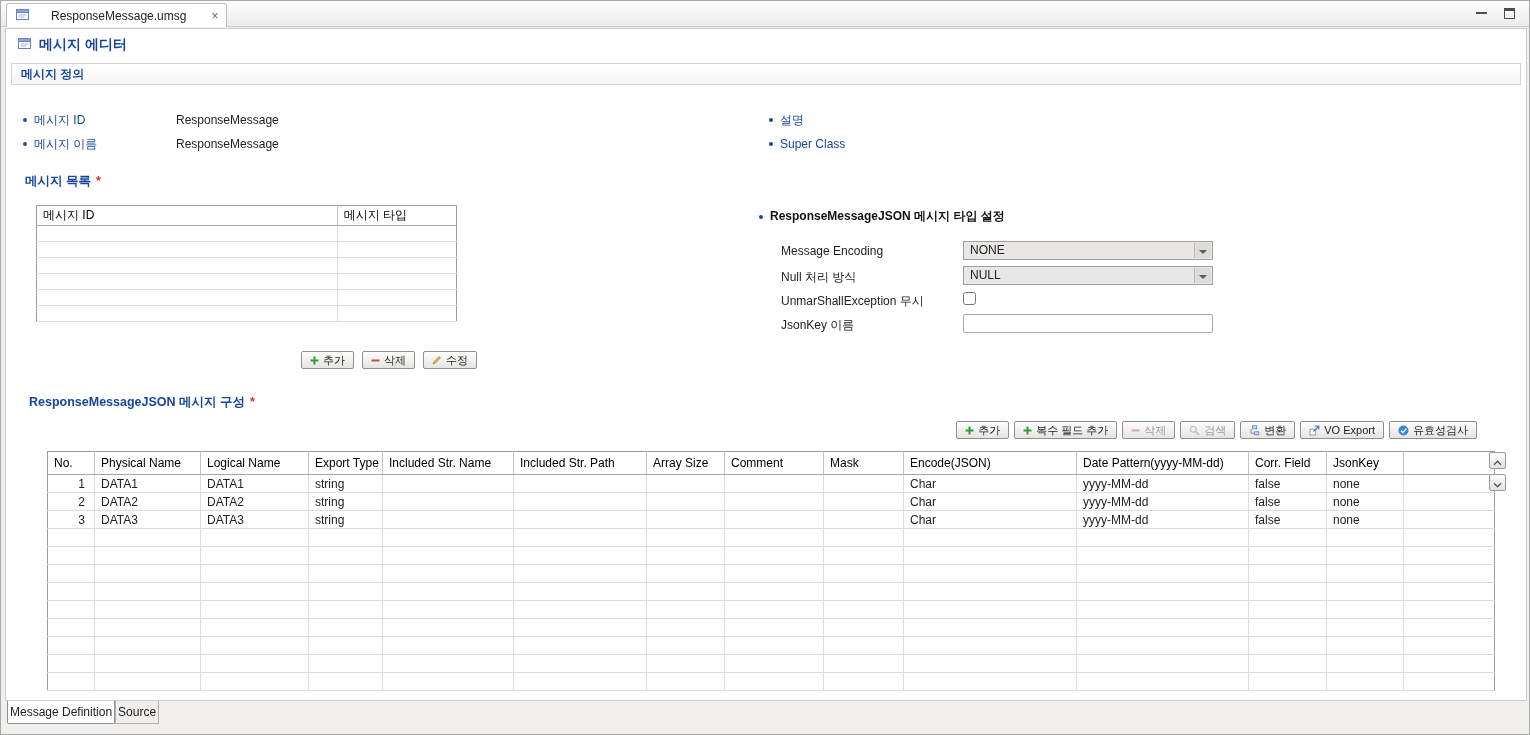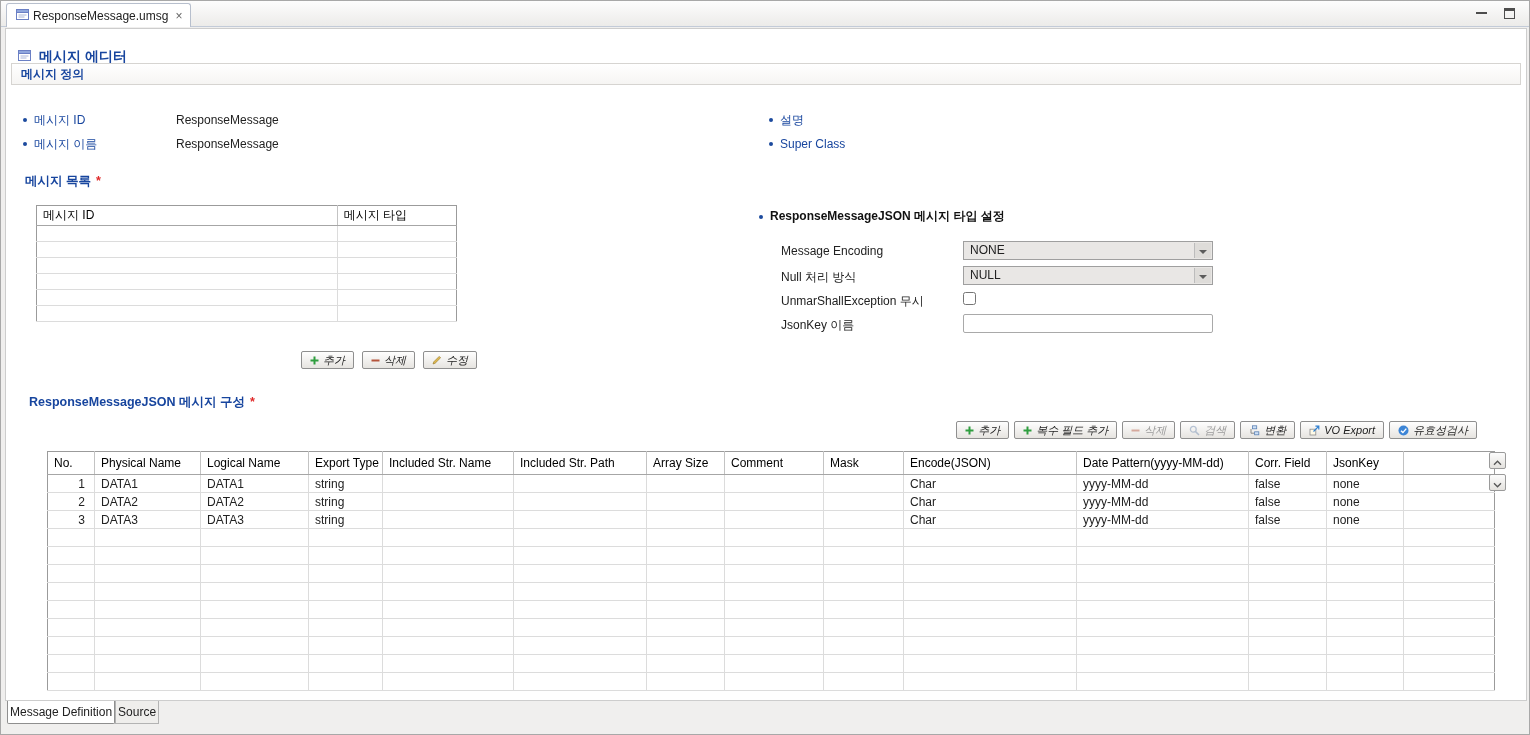--- a/index.html
+++ b/index.html
@@ -6,33 +6,33 @@
   html,body { width:1530px; height:735px; }
   body { font-family:"Liberation Sans","DejaVu Sans",sans-serif; background:#dcdcdc; }
 
   .window { position:relative; width:1530px; height:735px; background:#f0efee;
             border:1px solid #a8a8a8; overflow:hidden; }
 
   
   .tabbar { position:absolute; left:0; top:0; width:100%; height:26px;
             background:linear-gradient(#fdfdfd,#ecebe9); border-bottom:1px solid #c3cbd8; }
   .tab { position:absolute; left:5px; top:2px; height:24px; display:flex; align-items:center;
-         gap:3px; padding:0 8px; background:#ffffff; border:1px solid #b7bfcd; border-bottom:none;
+         gap:21px; padding:0 8px; background:#ffffff; border:1px solid #b7bfcd; border-bottom:none;
          border-radius:3px 3px 0 0; font-size:12px; color:#222; cursor:default; }
   .tab-close { color:#666; font-size:12px; margin-left:4px; cursor:pointer; line-height:1; }
   .win-controls { position:absolute; right:14px; top:6px; display:flex; gap:16px; align-items:center; }
   .win-min { width:13px; height:12px; position:relative; cursor:pointer; }
   .win-min::after { content:""; position:absolute; left:1px; right:1px; top:5px; height:2px; background:#4d4d4d; }
   .win-max { width:11px; height:11px; border:1px solid #4d4d4d; border-top-width:3px; cursor:pointer; }
 
   
   .content { position:absolute; left:4px; top:27px; width:1522px; height:673px;
              background:#ffffff; border:1px solid #cdcdcd; }
 
-  .editor-header { position:absolute; left:16px; top:46px; height:20px;
+  .editor-header { position:absolute; left:16px; top:34px; height:20px;
                    display:flex; align-items:center; gap:7px; }
   .hdr-title { font-size:14px; font-weight:bold; color:#17459e; }
 
   .section-bar { position:absolute; left:10px; top:62px; width:1510px; height:22px;
                  border:1px solid #d6d4d1; background:linear-gradient(#ffffff,#f6f5f3);
                  line-height:21px; padding-left:9px; font-size:12px; font-weight:bold; color:#17459e; }
 
   .field-label { position:absolute; display:flex; align-items:center; gap:7px;
                  font-size:12px; color:#17459e; height:14px; }
   .dot { width:4px; height:4px; border-radius:50%; background:#1c4a9e; flex:none; }
@@ -55,21 +55,21 @@
   table.grid tr.selected td { background:#cdcdcd; }
   #comp-table th { height:23px; }
   #comp-table td { height:18px; }
   #comp-table td.num { text-align:right; padding-right:9px; }
 
   
   .btn-row { position:absolute; display:flex; gap:8px; }
   .ui-btn { display:inline-flex; align-items:center; gap:4px; height:18px; padding:0 8px;
             font-family:inherit; font-size:11px; color:#222;
             background:linear-gradient(#fefefe,#e6e4e0); border:1px solid #8f8f8f;
-            border-radius:2px; cursor:pointer; white-space:nowrap;font-style:italic; }
+            border-radius:2px; cursor:pointer; white-space:nowrap; }
   .ui-btn.disabled { color:#9a9a9a; }
   .ui-btn.disabled .ico { opacity:.45; }
   .ui-btn .ico { display:inline-flex; align-items:center; }
 
   
   .ts-title { position:absolute; left:758px; top:207px; display:flex; align-items:center; gap:7px;
               font-size:12px; font-weight:bold; color:#111; }
   .ts-label { position:absolute; left:780px; font-size:12px; color:#222; height:14px; }
   .combo { position:absolute; left:962px; width:250px; height:19px; background:#e9e7e5;
            border:1px solid #9f9f9f; font-size:12px; color:#222; line-height:17px;

